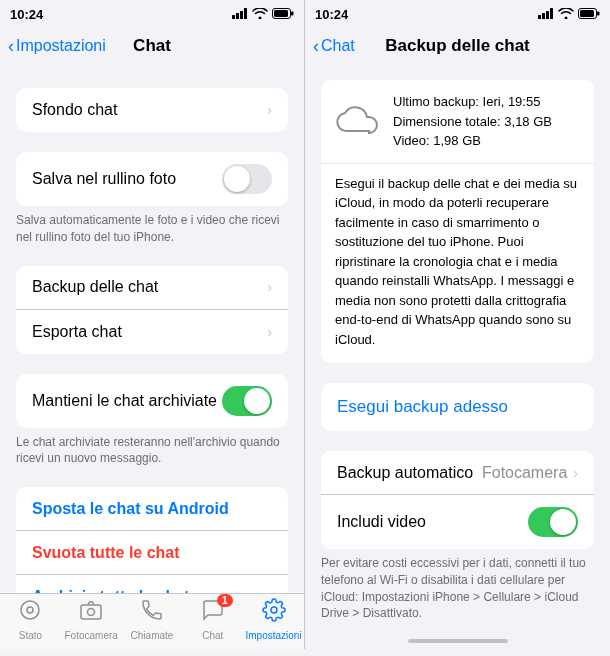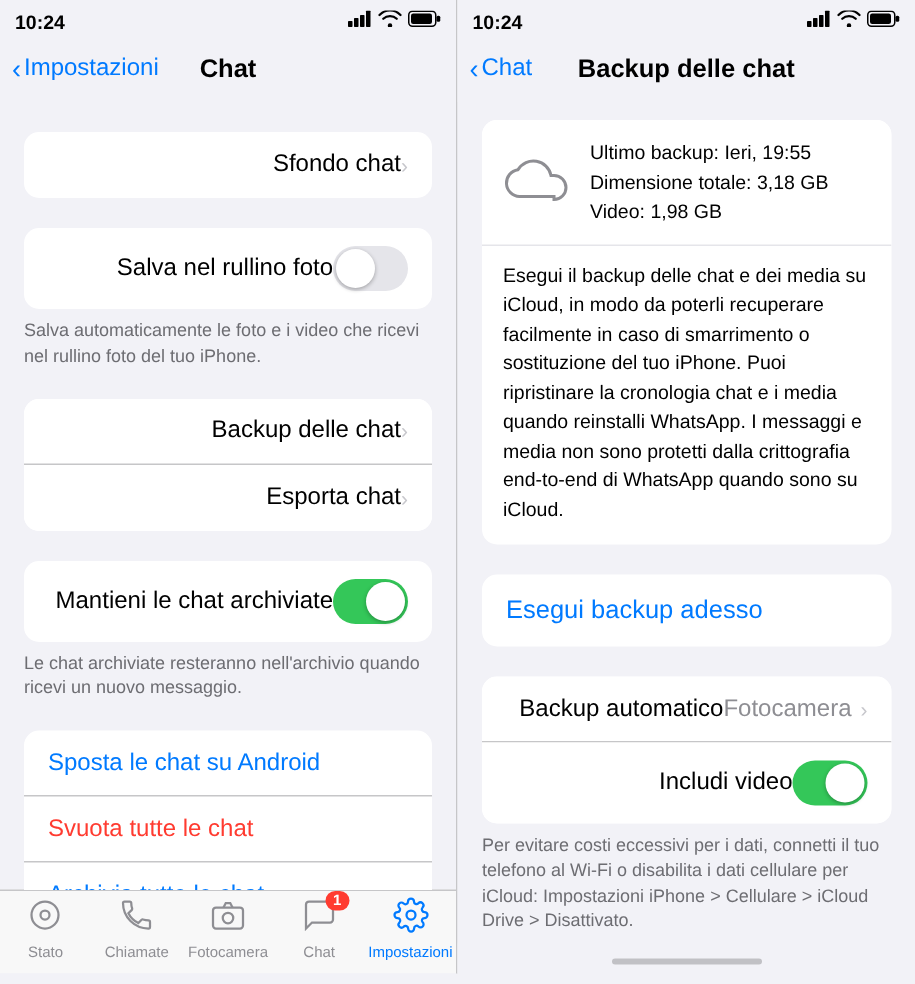--- a/index.html
+++ b/index.html
@@ -75,21 +75,21 @@
     
     .list-group {
       background: #fff;
       border-radius: 10px;
       margin: 0 16px;
       overflow: hidden;
     }
     .list-item {
       display: flex;
       align-items: center;
-      justify-content: flex-end;
+      justify-content: space-between;
       padding: 12px 16px;
       min-height: 44px;
       border-bottom: 0.5px solid #c6c6c8;
       background: #fff;
     }
     .list-item:last-child { border-bottom: none; }
     .list-item-label {
       font-size: 16px;
       color: #000;
     }
@@ -136,20 +136,21 @@
       padding: 6px 16px 0;
       line-height: 1.4;
     }
 
     
     .link-group {
       background: #fff;
       border-radius: 10px;
       margin: 20px 16px 0;
       overflow: hidden;
+      font-weight: bold;
     }
     .link-item {
       padding: 12px 16px;
       min-height: 44px;
       border-bottom: 0.5px solid #c6c6c8;
       display: flex;
       align-items: center;
       font-size: 16px;
     }
     .link-item:last-child { border-bottom: none; }
@@ -368,34 +369,34 @@
         <svg width="24" height="24" viewBox="0 0 24 24" fill="none">
             <circle cx="12" cy="12" r="9" stroke="#8e8e93" stroke-width="1.5"></circle>
             <circle cx="12" cy="12" r="3" stroke="#8e8e93" stroke-width="1.5"></circle>
           </svg>
       </span>
       <span class="tab-label">Stato</span>
     </div>
     <div class="tab-item">
       <span class="tab-icon">
         <svg width="24" height="24" viewBox="0 0 24 24" fill="none">
-            <path d="M6.6 10.8c1.4 2.8 3.8 5.1 6.6 6.6l2.2-2.2c.3-.3.7-.4 1-.2 1.1.4 2.3.6 3.6.6.6 0 1 .4 1 1V20c0 .6-.4 1-1 1C10.6 21 3 13.4 3 4c0-.6.4-1 1-1h3.5c.6 0 1 .4 1 1 0 1.3.2 2.5.6 3.6.1.3 0 .7-.2 1L6.6 10.8z" stroke="#8e8e93" stroke-width="1.5" fill="none"></path>
-          </svg>
-      </span>
-      <span class="tab-label">Chiamate</span>
+            <rect x="2" y="7" width="20" height="14" rx="2" stroke="#8e8e93" stroke-width="1.5"></rect>
+            <circle cx="12" cy="14" r="3.5" stroke="#8e8e93" stroke-width="1.5"></circle>
+            <path d="M9 7l1.5-3h3L15 7" stroke="#8e8e93" stroke-width="1.5" fill="none"></path>
+          </svg>
+      </span>
+      <span class="tab-label">Fotocamera</span>
     </div>
     <div class="tab-item">
       <span class="tab-icon">
         <svg width="24" height="24" viewBox="0 0 24 24" fill="none">
-            <rect x="2" y="7" width="20" height="14" rx="2" stroke="#8e8e93" stroke-width="1.5"></rect>
-            <circle cx="12" cy="14" r="3.5" stroke="#8e8e93" stroke-width="1.5"></circle>
-            <path d="M9 7l1.5-3h3L15 7" stroke="#8e8e93" stroke-width="1.5" fill="none"></path>
-          </svg>
-      </span>
-      <span class="tab-label">Fotocamera</span>
+            <path d="M6.6 10.8c1.4 2.8 3.8 5.1 6.6 6.6l2.2-2.2c.3-.3.7-.4 1-.2 1.1.4 2.3.6 3.6.6.6 0 1 .4 1 1V20c0 .6-.4 1-1 1C10.6 21 3 13.4 3 4c0-.6.4-1 1-1h3.5c.6 0 1 .4 1 1 0 1.3.2 2.5.6 3.6.1.3 0 .7-.2 1L6.6 10.8z" stroke="#8e8e93" stroke-width="1.5" fill="none"></path>
+          </svg>
+      </span>
+      <span class="tab-label">Chiamate</span>
     </div>
     <div class="tab-item">
       <div class="tab-badge-wrap">
         <span class="tab-icon">
           <svg width="24" height="24" viewBox="0 0 24 24" fill="none">
               <path d="M21 15a2 2 0 01-2 2H7l-4 4V5a2 2 0 012-2h14a2 2 0 012 2z" stroke="#8e8e93" stroke-width="1.5" fill="none"></path>
             </svg>
         </span>
         <span class="tab-badge">1</span>
       </div>

